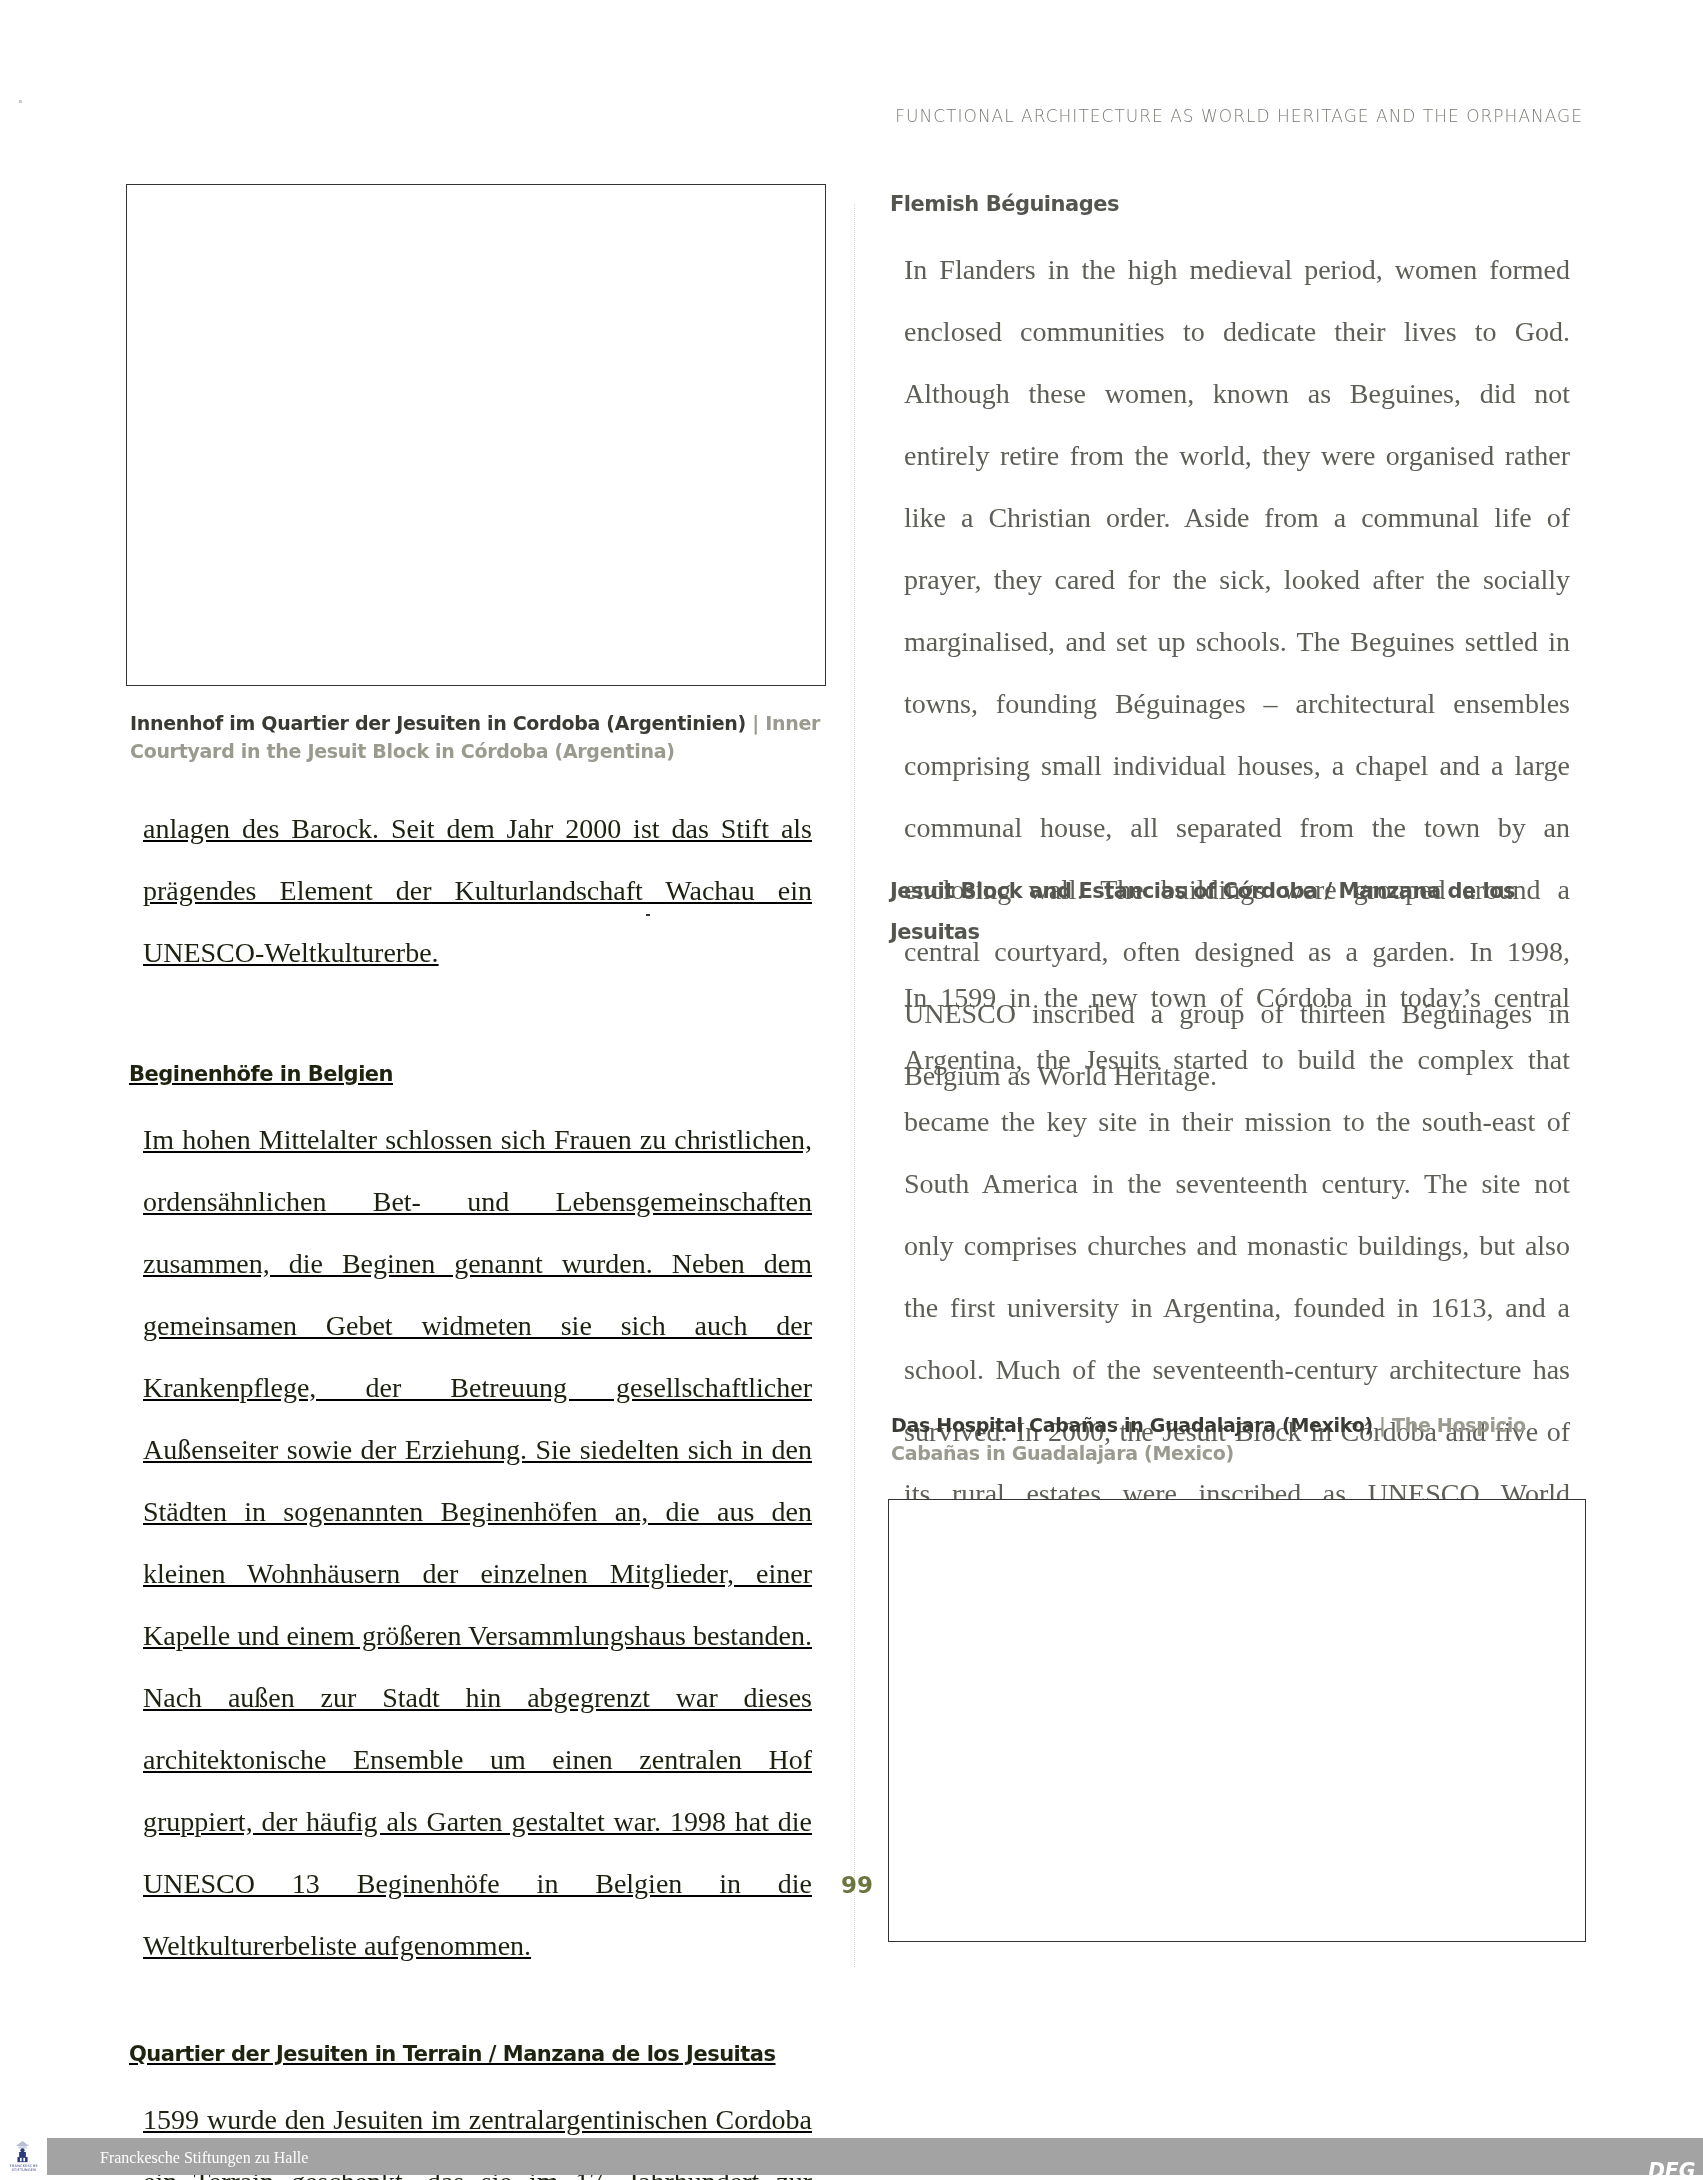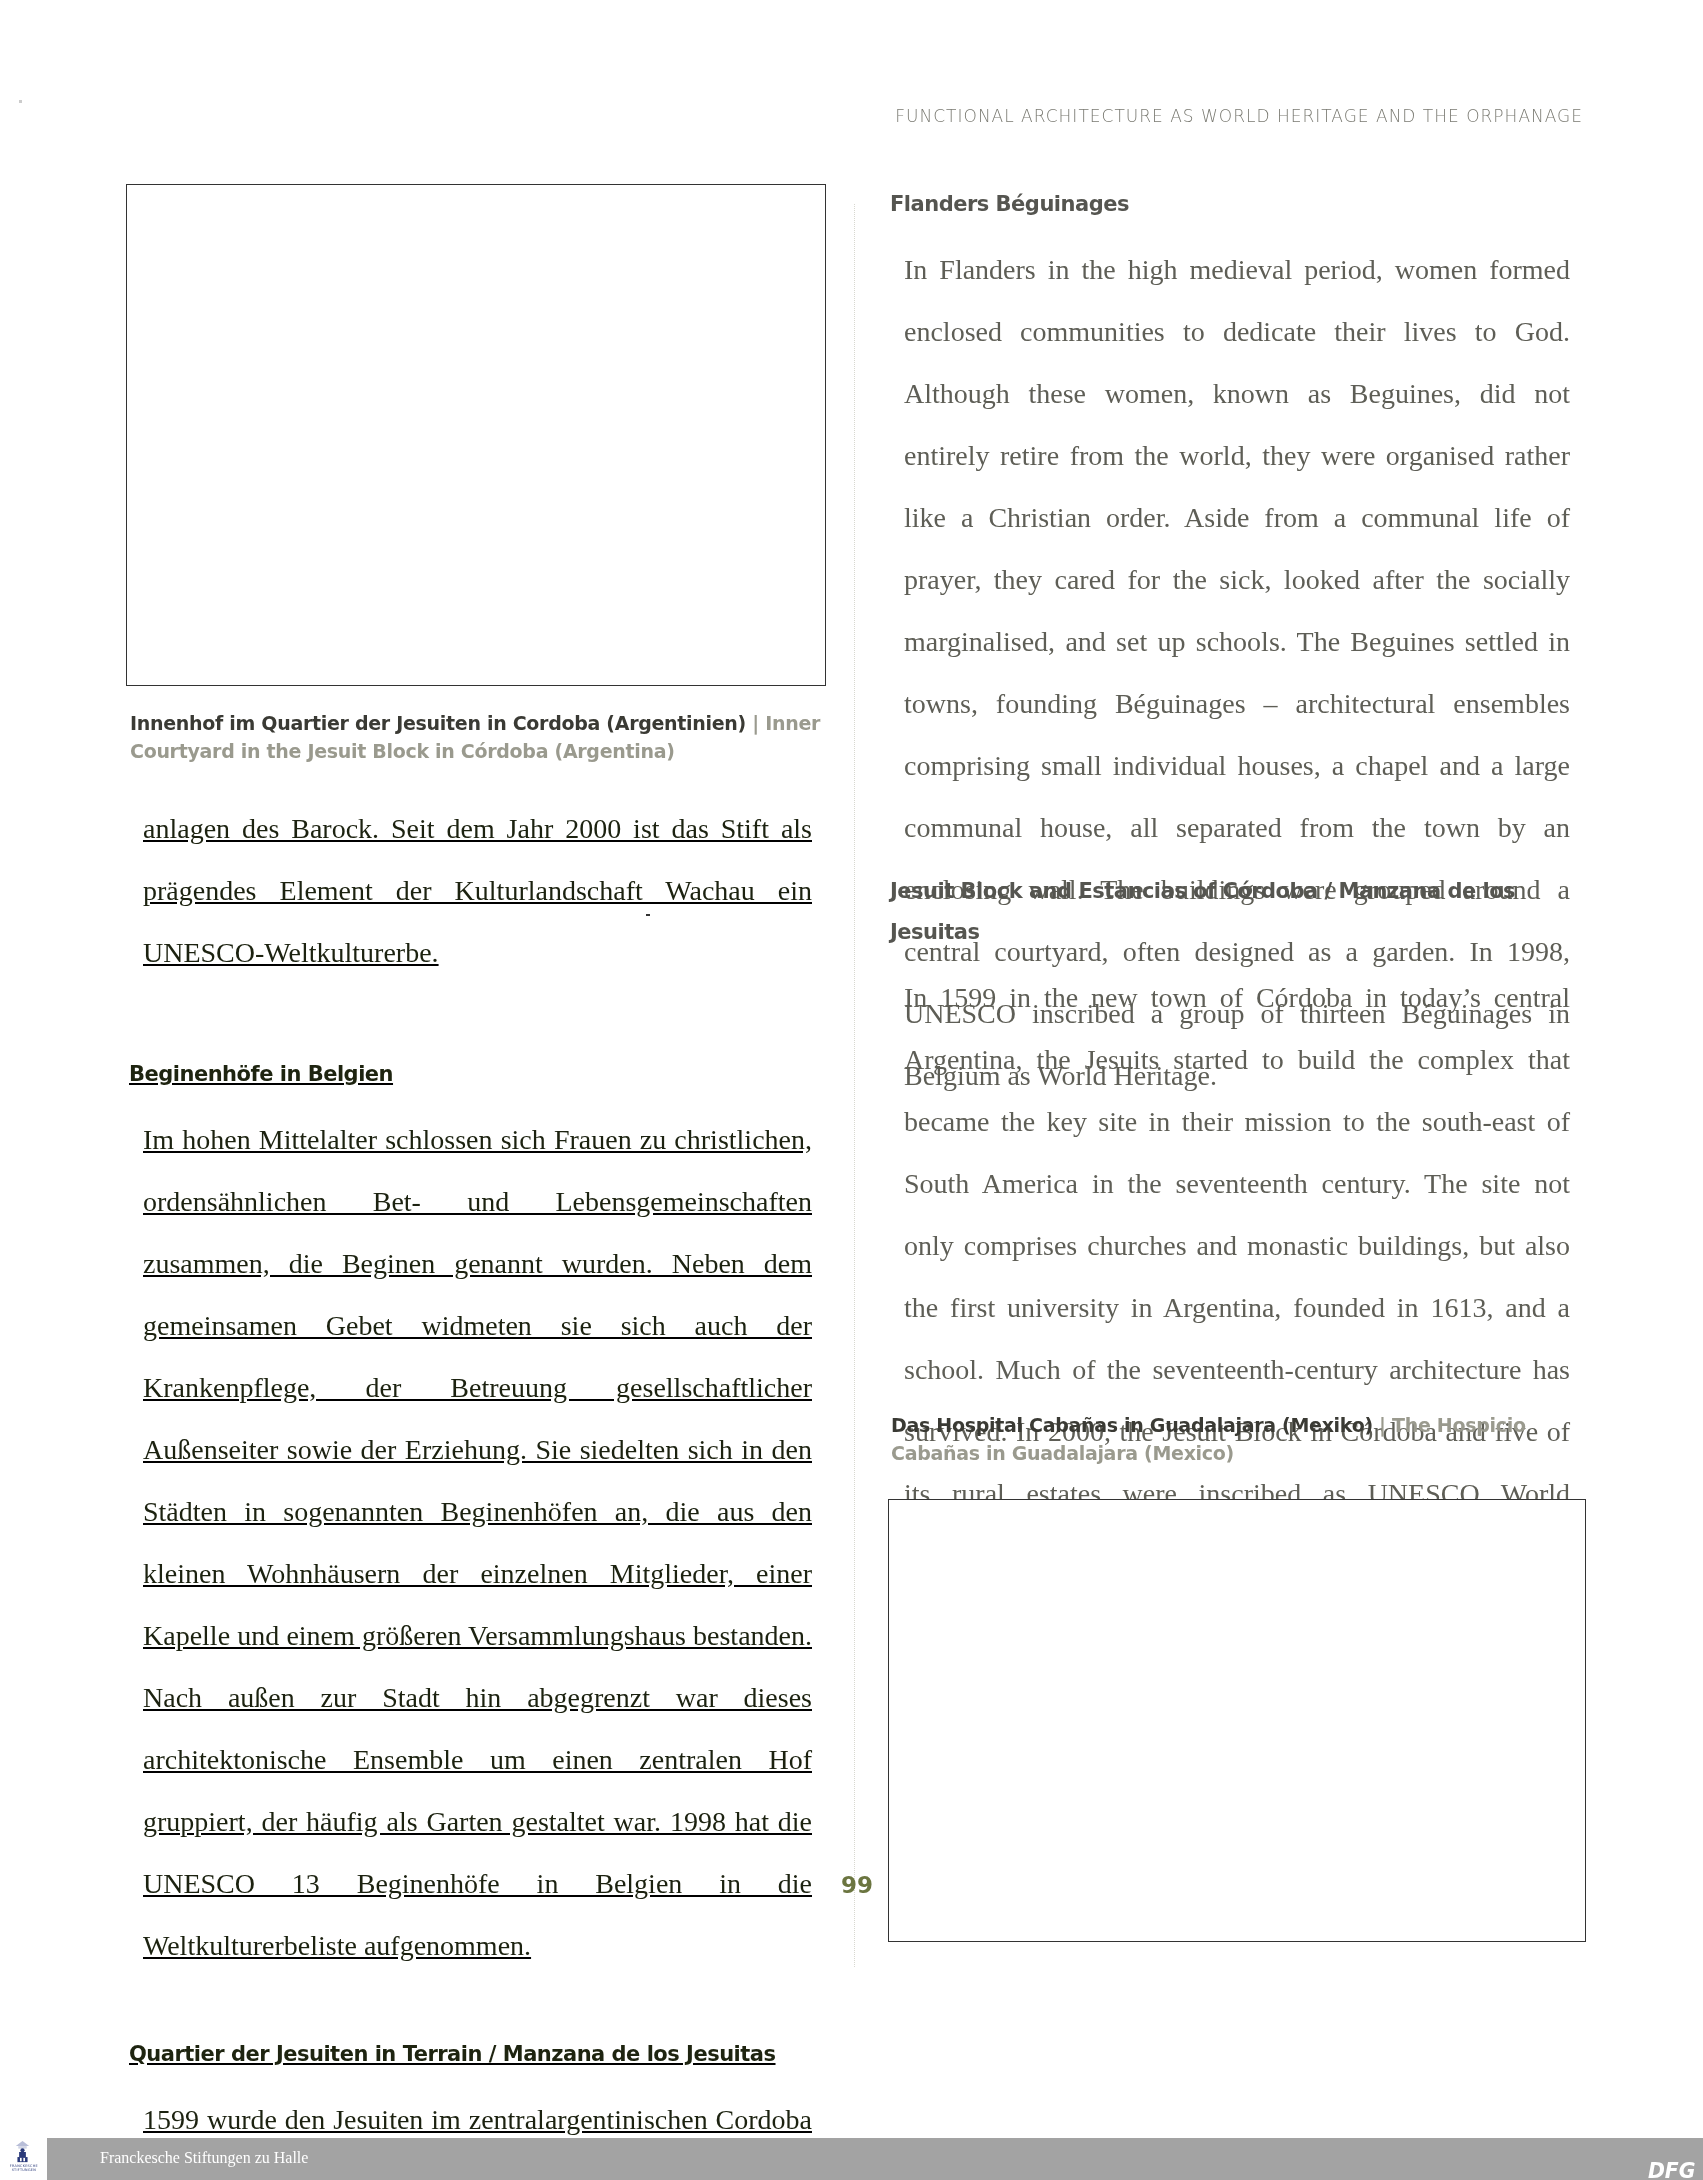--- a/index.html
+++ b/index.html
@@ -56,21 +56,21 @@
   .footer-logo {
     position: absolute; left: 0; top: 0; width: 47px; height: 43px; background: #ffffff;
   }
   .footer-logo svg { position: absolute; left: 9.4px; top: 3.4px; }
   .footer-logo .logo-text {
     position: absolute; left: 0.9px; top: 25.6px; width: 46px;
     font-family: "DejaVu Sans", sans-serif; font-size: 3.4px; line-height: 4.3px;
     color: #2a3a7a; text-align: center; letter-spacing: 0.3px;
   }
   .footer-gray {
-    position: absolute; left: 47px; top: 0; right: 0; height: 43px; background: #a3a3a3;
+    position: absolute; left: 47px; top: 0; right: 0; height: 37px; background: #a3a3a3;
   }
   .footer-title {
     position: absolute; left: 53px; top: 11px;
     font-family: "Liberation Serif", serif; font-size: 16px; color: #ffffff;
   }
   .dfg-logo {
     position: absolute; right: 8.5px; top: 21px;
     font-family: "DejaVu Sans", sans-serif; font-weight: bold; font-size: 20.4px;
     color: #ffffff; letter-spacing: 0px; font-style: italic;
   }
@@ -101,21 +101,21 @@
   <h3 class="heading">Beginenhöfe in Belgien</h3>
   <p class="para">Im hohen Mittelalter schlossen sich Frauen zu christlichen, ordensähnlichen Bet- und Lebensgemeinschaften zusammen, die Beginen genannt wurden. Neben dem gemeinsamen Gebet widmeten sie sich auch der Krankenpflege, der Betreuung gesellschaftlicher Außenseiter sowie der Erziehung. Sie siedelten sich in den Städten in sogenannten Beginenhöfen an, die aus den kleinen Wohnhäusern der einzelnen Mitglieder, einer Kapelle und einem größeren Versammlungshaus bestanden. Nach außen zur Stadt hin abgegrenzt war dieses architektonische Ensemble um einen zentralen Hof gruppiert, der häufig als Garten gestaltet war. 1998 hat die UNESCO 13 Beginenhöfe in Belgien in die Weltkulturerbeliste aufgenommen.</p>
   <div style="height:43px;"></div>
   <h3 class="heading">Quartier der Jesuiten in Terrain / Manzana de los Jesuitas</h3>
   <p class="para" style="text-align-last: justify;">1599 wurde den Jesuiten im zentralargentinischen Cordoba ein Terrain geschenkt, das sie im 17. Jahrhundert zur Zentrale für ihr Wirken im südöstlichen Südamerika ausbauten. Neben mehreren Kirchen und Konventen gründeten sie hier 1613 die erste Universität Argentiniens sowie eine Schule. Ein Großteil der Architektur aus dem 17. Jahrhundert blieb erhalten und wurde im Jahr 2000 zusammen</p>
 </div>
 
 <div class="stray-mark"></div>
 
 <div class="text-block en-text" style="left:890px; top:184px; width:694px;">
-  <h3 class="heading">Flanders Béguinages</h3>
+  <h3 class="heading">Flemish Béguinages</h3>
   <p class="para">In Flanders in the high medieval period, women formed enclosed communities to dedicate their lives to God. Although these women, known as Beguines, did not entirely retire from the world, they were organised rather like a Christian order. Aside from a communal life of prayer, they cared for the sick, looked after the socially marginalised, and set up schools. The Beguines settled in towns, founding Béguinages – architectural ensembles comprising small individual houses, a chapel and a large communal house, all separated from the town by an enclosing wall. The buildings were grouped around a central courtyard, often designed as a garden. In 1998, UNESCO inscribed a group of thirteen Béguinages in Belgium as World Heritage.</p>
 </div>
 
 <div class="text-block en-text" style="left:890px; top:871px; width:694px;">
   <h3 class="heading" style="width:647px;">Jesuit Block and Estancias of Córdoba / Manzana de los Jesuitas</h3>
   <p class="para">In 1599 in the new town of Córdoba in today’s central Argentina, the Jesuits started to build the complex that became the key site in their mission to the south-east of South America in the seventeenth century. The site not only comprises churches and monastic buildings, but also the first university in Argentina, founded in 1613, and a school. Much of the seventeenth-century architecture has survived. In 2000, the Jesuit Block in Córdoba and five of its rural estates were inscribed as UNESCO World Heritage.</p>
 </div>
 
 <div class="caption caption-right">
   <span>Das Hospital Cabañas in Guadalajara (Mexiko)</span><span class="en"> | </span><span class="en">The Hospicio Cabañas in Guadalajara (Mexico)</span>

